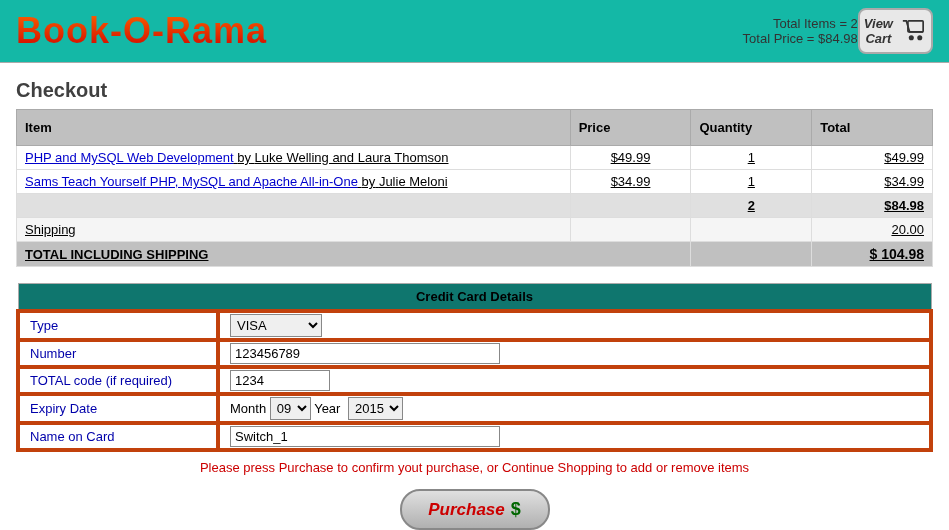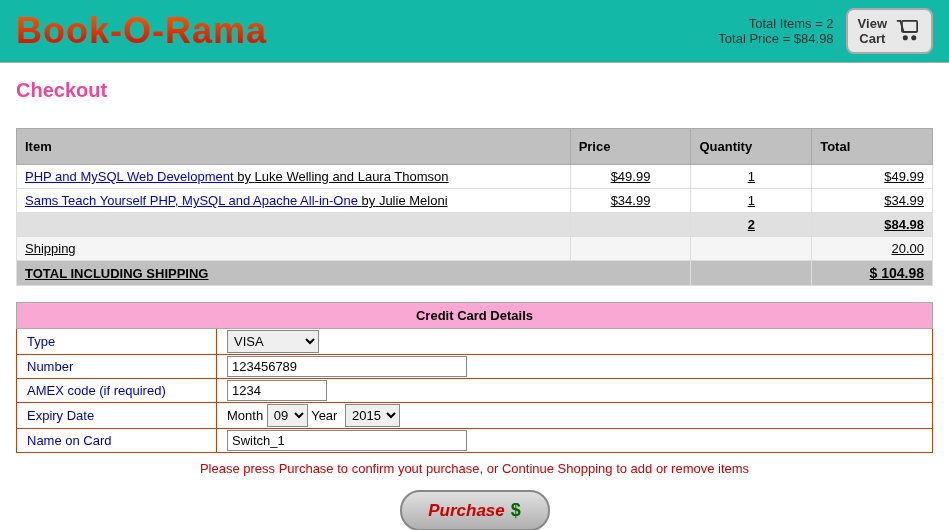--- a/index.html
+++ b/index.html
@@ -21,49 +21,50 @@
       background: linear-gradient(to bottom, #ff6600, #cc0000);
       -webkit-background-clip: text;
       -webkit-text-fill-color: transparent;
       background-clip: text;
       text-shadow: none;
       letter-spacing: 1px;
     }
     #header-right {
       display: flex;
       align-items: center;
-      gap: 12px;
+      gap: 0;
     }
     #header-info {
       text-align: right;
       font-size: 13px;
       color: #333;
     }
     #view-cart-btn {
       background: #e8e8e8;
       border: 2px solid #aaa;
       border-radius: 8px;
-      padding: 6px 10px;
+      padding: 6px 4px;
       display: flex;
       align-items: center;
       gap: 6px;
       cursor: pointer;
       font-size: 14px;
       font-weight: bold;
       color: #333;
+      font-style: italic;
     }
 
     
     #main { padding: 16px 16px; }
 
     #checkout-title {
       font-size: 20px;
       font-weight: bold;
-      margin-bottom: 26px;
-      color: #ec4899;
+      margin-bottom: 7px;
+      color: #404040;
     }
 
     
     #order-table {
       width: 100%;
       border-collapse: collapse;
       margin-bottom: 6px;
     }
     #order-table th {
       background: #c0c0c0;
@@ -96,40 +97,40 @@
     .grand-total-label { font-weight: bold; font-size: 13px; }
     .grand-total-value { text-align: right; font-weight: bold; font-size: 14px; }
 
     
     #cc-section {
       width: 100%;
       border-collapse: collapse;
       margin-top: 16px;
     }
     #cc-section th {
-      background: #f9a8d4;
+      background: #0f766e;
       border: 1px solid #aaa;
       padding: 5px 8px;
       text-align: center;
       font-weight: bold;
       font-size: 13px;
     }
     #cc-section td {
-      border: 1px solid #c2410c;
+      border: 4px solid #c2410c;
       padding: 1px 10px;
       font-size: 13px;
     }
     .cc-label { color: #0000aa; width: 200px; }
     .cc-input-cell { }
 
     input[type="text"] {
       border: 1px solid #888;
       padding: 2px 4px;
       font-size: 13px;
-      width: 240px;
+      width: 270px;
     }
     select {
       border: 1px solid #888;
       padding: 2px 2px;
       font-size: 13px;
     }
 
     #info-message {
       text-align: center;
       color: #cc0000;
@@ -275,21 +276,21 @@
       </tr>
 
       <tr>
         <td class="cc-label">Number</td>
         <td class="cc-input-cell">
           <input type="text" value="123456789" style="">
         </td>
       </tr>
 
       <tr>
-        <td class="cc-label">AMEX code (if required)</td>
+        <td class="cc-label">TOTAL code (if required)</td>
         <td class="cc-input-cell">
           <input type="text" style="width: 100px;" value="1234">
         </td>
       </tr>
 
       <tr>
         <td class="cc-label">Expiry Date</td>
         <td class="cc-input-cell">
           <span>Month</span>
           <select style="margin: 0 0;">

